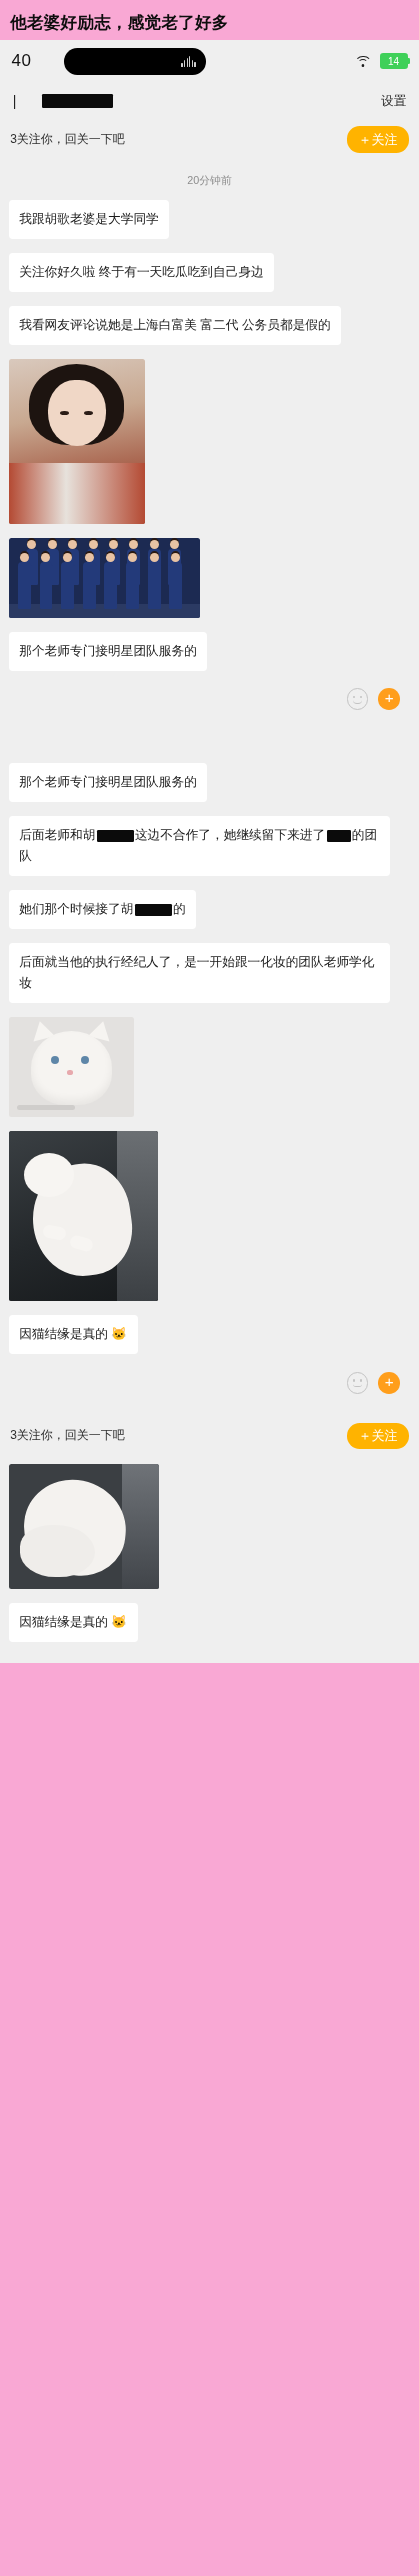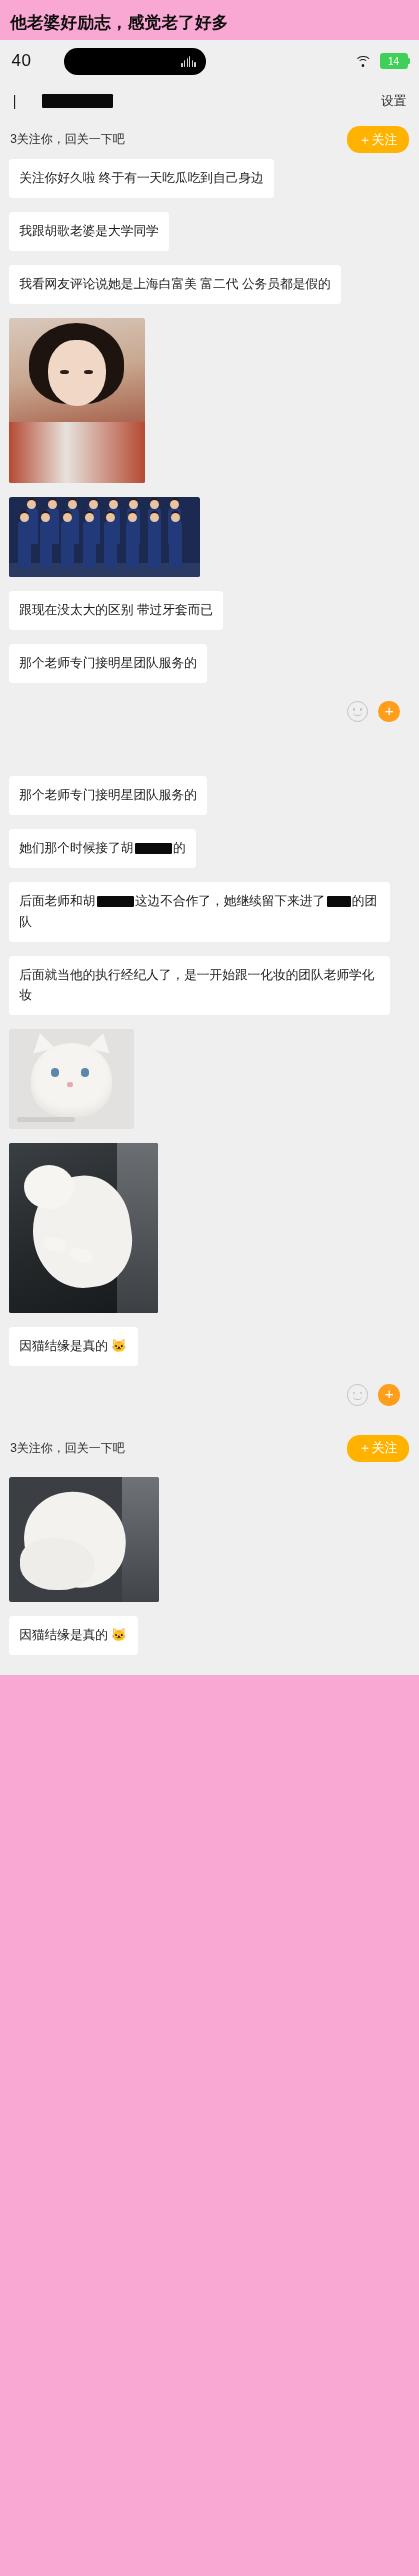--- a/index.html
+++ b/index.html
@@ -479,27 +479,28 @@
     <div class="settings-link">设置</div>
   </div>
 
   <div class="follow-strip">
     <div class="txt">3关注你，回关一下吧</div>
     <button class="follow-btn">＋关注</button>
   </div>
 
   <div class="feed">
 
+    <div class="timestamp">20分钟前</div>
+
+    <div class="msg-row">
+      <div class="bubble">我跟胡歌老婆是大学同学</div>
+    </div>
 
     <div class="msg-row">
       <div class="bubble">关注你好久啦 终于有一天吃瓜吃到自己身边</div>
-    </div>
-
-    <div class="msg-row">
-      <div class="bubble">我跟胡歌老婆是大学同学</div>
     </div>
 
     <div class="msg-row">
       <div class="bubble">我看网友评论说她是上海白富美 富二代 公务员都是假的</div>
     </div>
 
     <div class="photo photo-portrait">
       <div class="hair"></div>
       <div class="face"></div>
       <div class="eye l"></div>
@@ -520,23 +521,20 @@
       <div class="girl" style="left:9px"></div>
       <div class="girl" style="left:30.5px"></div>
       <div class="girl" style="left:52px"></div>
       <div class="girl" style="left:74px"></div>
       <div class="girl" style="left:95px"></div>
       <div class="girl" style="left:117px"></div>
       <div class="girl" style="left:139px"></div>
       <div class="girl" style="left:160px"></div>
     </div>
 
-    <div class="msg-row">
-      <div class="bubble">跟现在没太大的区别 带过牙套而已</div>
-    </div>
 
 
 
     <div class="msg-row">
       <div class="bubble">那个老师专门接明星团队服务的</div>
     </div>
 
     <div class="reaction-bar">
       <div class="smiley">
           <i></i>
@@ -544,25 +542,25 @@
       <div class="plus-btn">+</div>
     </div>
 
     <div class="spacer-lg"></div>
 
     <div class="msg-row">
       <div class="bubble">那个老师专门接明星团队服务的</div>
     </div>
 
     <div class="msg-row">
+      <div class="bubble wide"><span>后面老师和胡</span><span class="redaction r-md"></span><span>这边不合作了，她继续留下来进了</span><span class="redaction r-sm"></span><span>的团队</span></div>
+    </div>
+
+    <div class="msg-row">
       <div class="bubble"><span>她们那个时候接了胡</span><span class="redaction r-md"></span><span>的</span></div>
-    </div>
-
-    <div class="msg-row">
-      <div class="bubble wide"><span>后面老师和胡</span><span class="redaction r-md"></span><span>这边不合作了，她继续留下来进了</span><span class="redaction r-sm"></span><span>的团队</span></div>
     </div>
 
     <div class="msg-row">
       <div class="bubble wide">后面就当他的执行经纪人了，是一开始跟一化妆的团队老师学化妆</div>
     </div>
 
     <div class="photo photo-cat1">
       <div class="ear l"></div>
       <div class="ear r"></div>
       <div class="catbody"></div>

